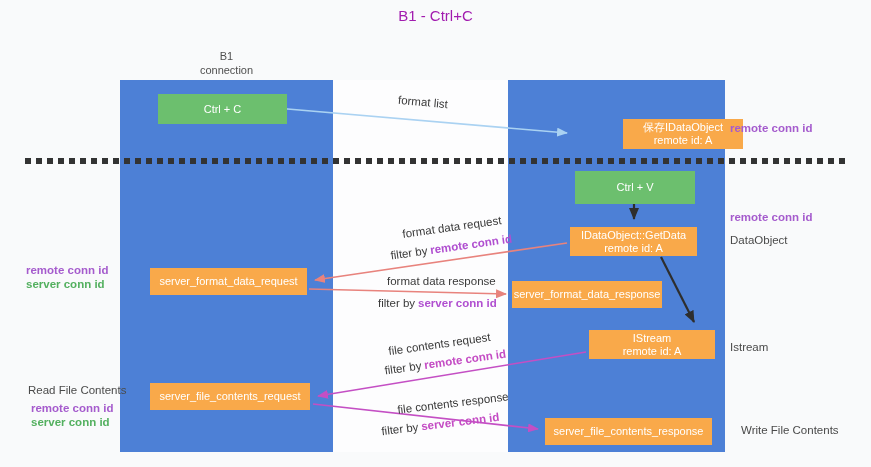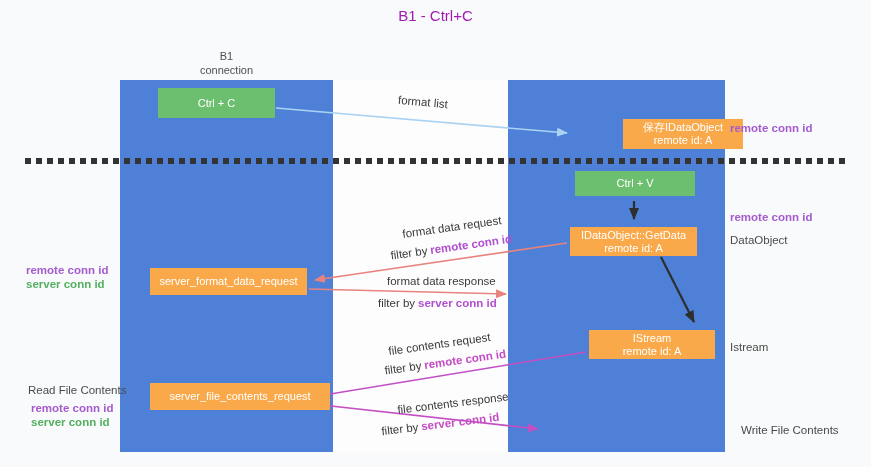--- a/index.html
+++ b/index.html
@@ -21,28 +21,28 @@
 
   .dashed{position:absolute;left:25px;top:158px;width:820px;height:6px;
           background:repeating-linear-gradient(90deg,#333 0 6px,transparent 6px 11px);}
 
   .box{position:absolute;display:flex;flex-direction:column;align-items:center;
        justify-content:center;color:#fff;font-size:11px;line-height:13px;
        text-align:center;white-space:nowrap;}
   .green{background:#6cbf6e;}
   .orange{background:#f9a94a;}
 
-  .b-ctrlc{left:158px;top:88px;width:117px;height:30px;}
+  .b-ctrlc{left:158px;top:94px;width:129px;height:30px;}
   .b-save{left:575px;top:119px;width:120px;height:30px;margin-left:48px;}
-  .b-ctrlv{left:575px;top:171px;width:120px;height:25px;}
+  .b-ctrlv{left:575px;top:171px;width:120px;height:33px;}
   .b-getdata{left:570px;top:227px;width:127px;height:29px;}
   .b-sfdreq{left:150px;top:268px;width:157px;height:27px;}
   .b-sfdresp{left:512px;top:281px;width:150px;height:27px;}
   .b-istream{left:589px;top:330px;width:126px;height:29px;}
-  .b-sfcreq{left:150px;top:383px;width:180px;height:27px;}
+  .b-sfcreq{left:150px;top:383px;width:160px;height:27px;}
   .b-sfcresp{left:545px;top:418px;width:167px;height:27px;}
 
   .mlabel{position:absolute;font-size:11.5px;color:#3a3a3a;white-space:nowrap;}
   .rot-8{transform:rotate(-8deg);}
   .rot-7{transform:rotate(-7deg);}
   .rot5{transform:rotate(5deg);}
   .hl-violet{color:#b04fd0;font-weight:bold;margin-left:3px;}
   .hl-magenta{color:#c44cc4;font-weight:bold;margin-left:3px;}
 
   .side{position:absolute;font-size:11.5px;white-space:nowrap;line-height:13.5px;}
@@ -106,26 +106,32 @@
   <div class="box green b-ctrlv">
     <span>Ctrl + V</span>
   </div>
   <div class="box orange b-getdata">
     <span>IDataObject::GetData</span>
     <span>remote id: A</span>
   </div>
   <div class="box orange b-sfdreq">
     <span>server_format_data_request</span>
   </div>
+  <div class="box orange b-sfdresp">
+    <span>server_format_data_response</span>
+  </div>
   <div class="box orange b-istream">
     <span>IStream</span>
     <span>remote id: A</span>
   </div>
   <div class="box orange b-sfcreq">
     <span>server_file_contents_request</span>
+  </div>
+  <div class="box orange b-sfcresp">
+    <span>server_file_contents_response</span>
   </div>
 
   <div class="mlabel rot5" style="left:398px;top:96px;">format list</div>
 
   <div class="mlabel rot-8" style="left:402px;top:221px;">format data request</div>
   <div class="mlabel rot-8" style="left:390px;top:241px;">
     <span>filter by</span><span class="hl-violet">remote conn id</span>
   </div>
 
   <div class="mlabel" style="left:387px;top:275px;">format data response</div>

